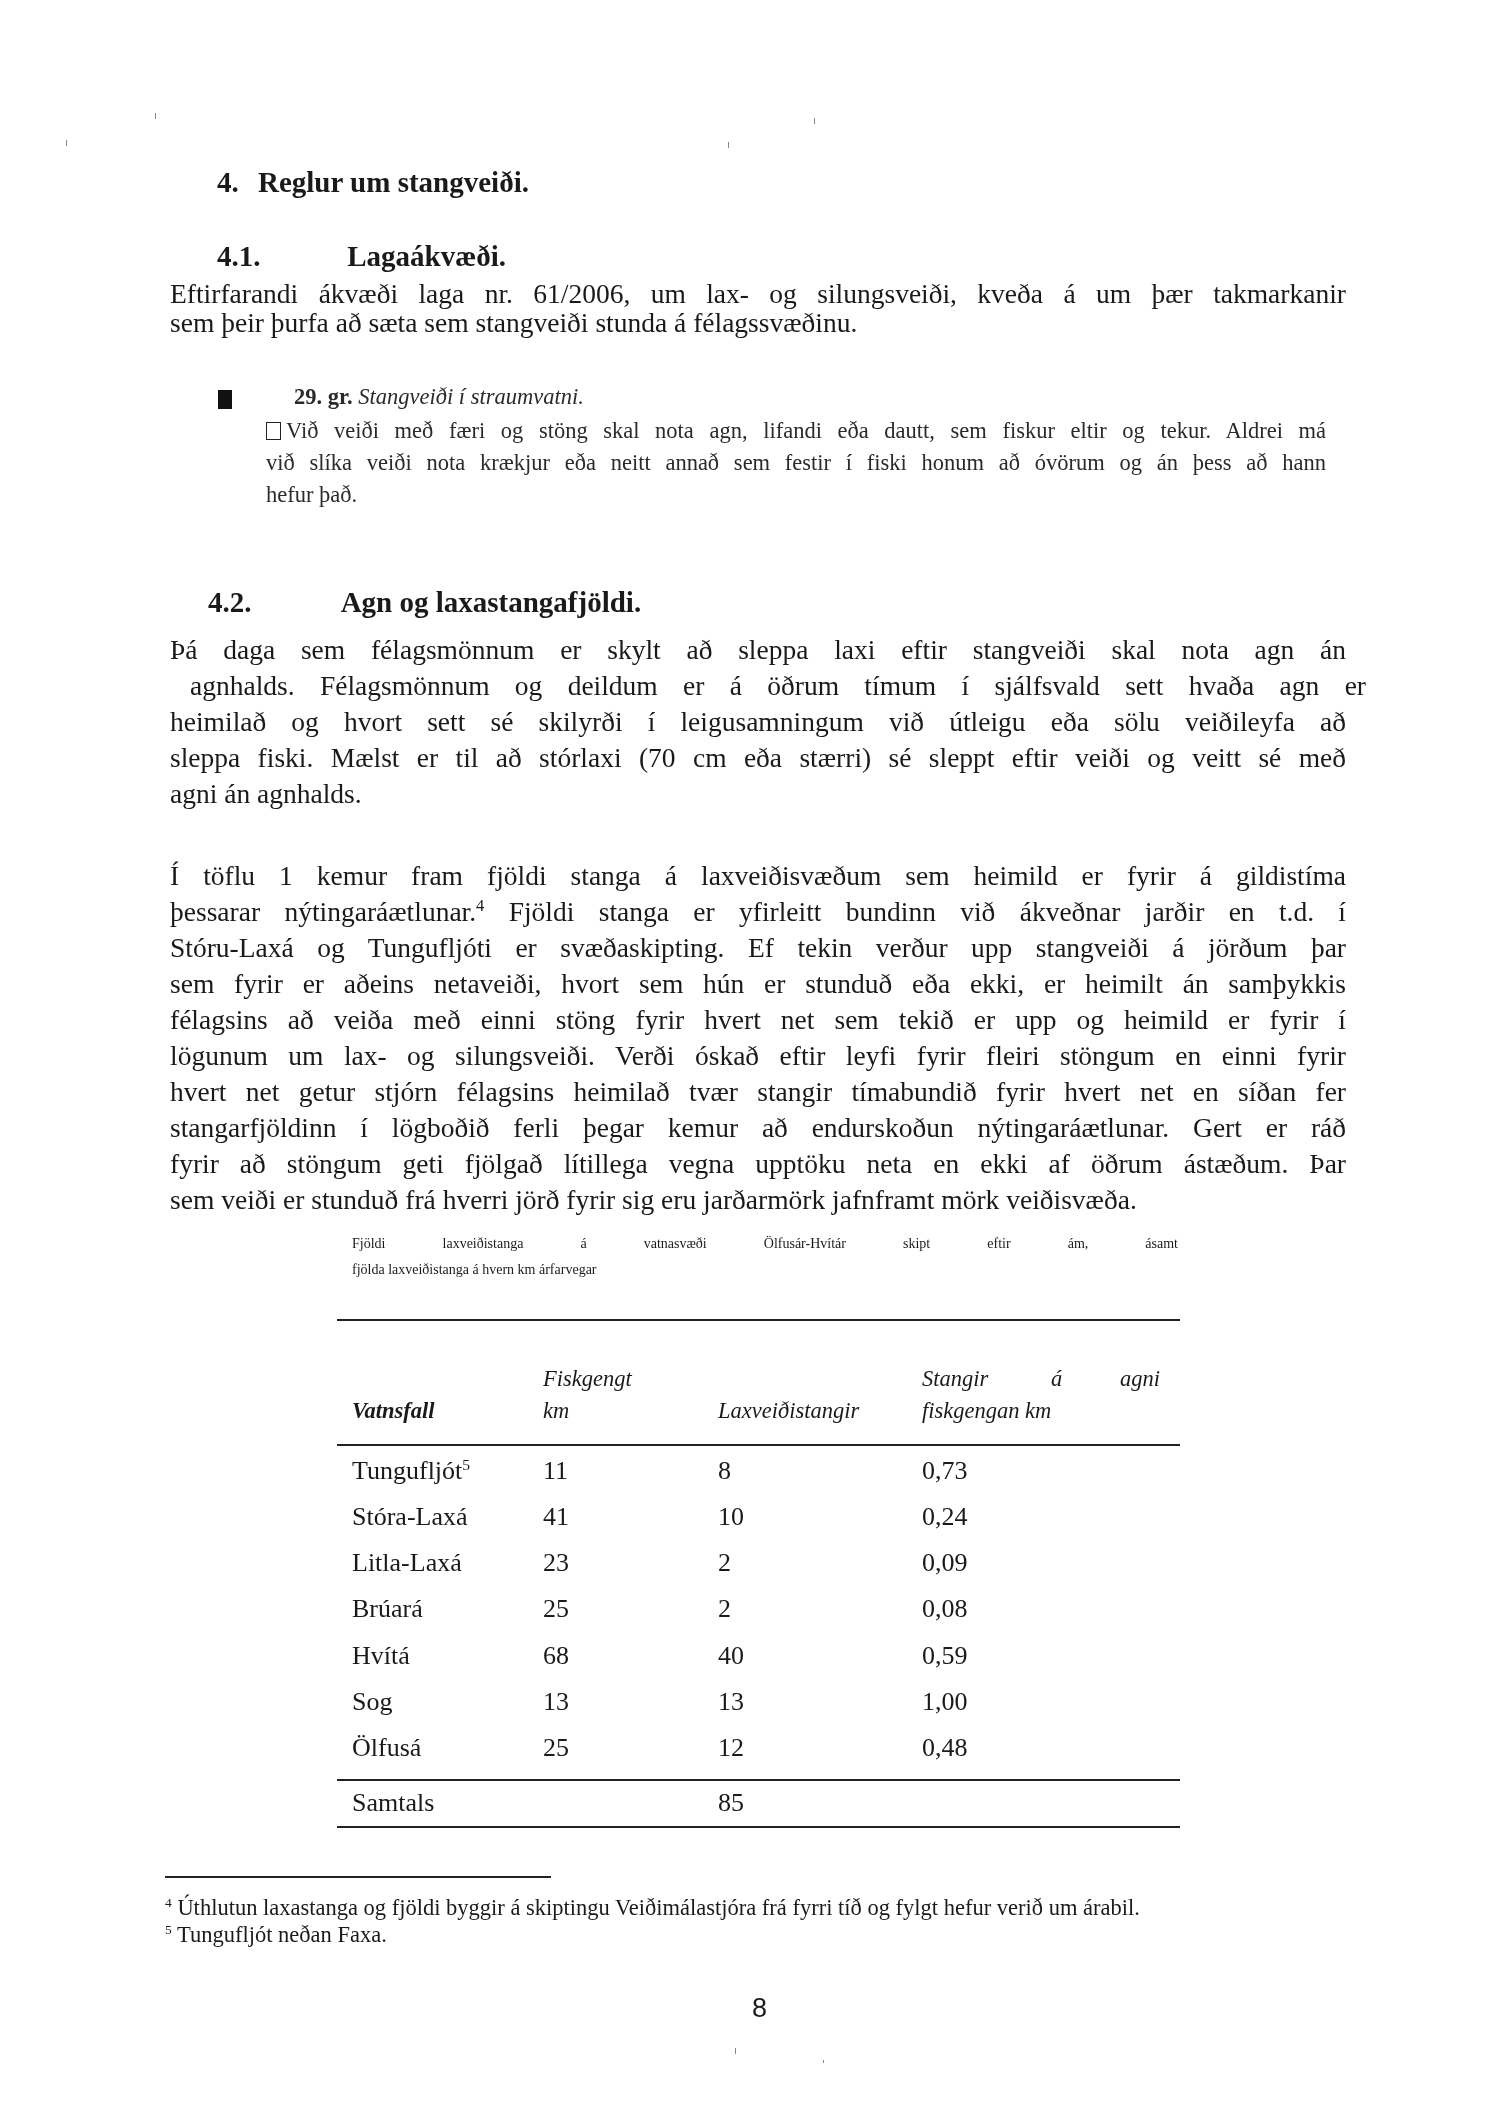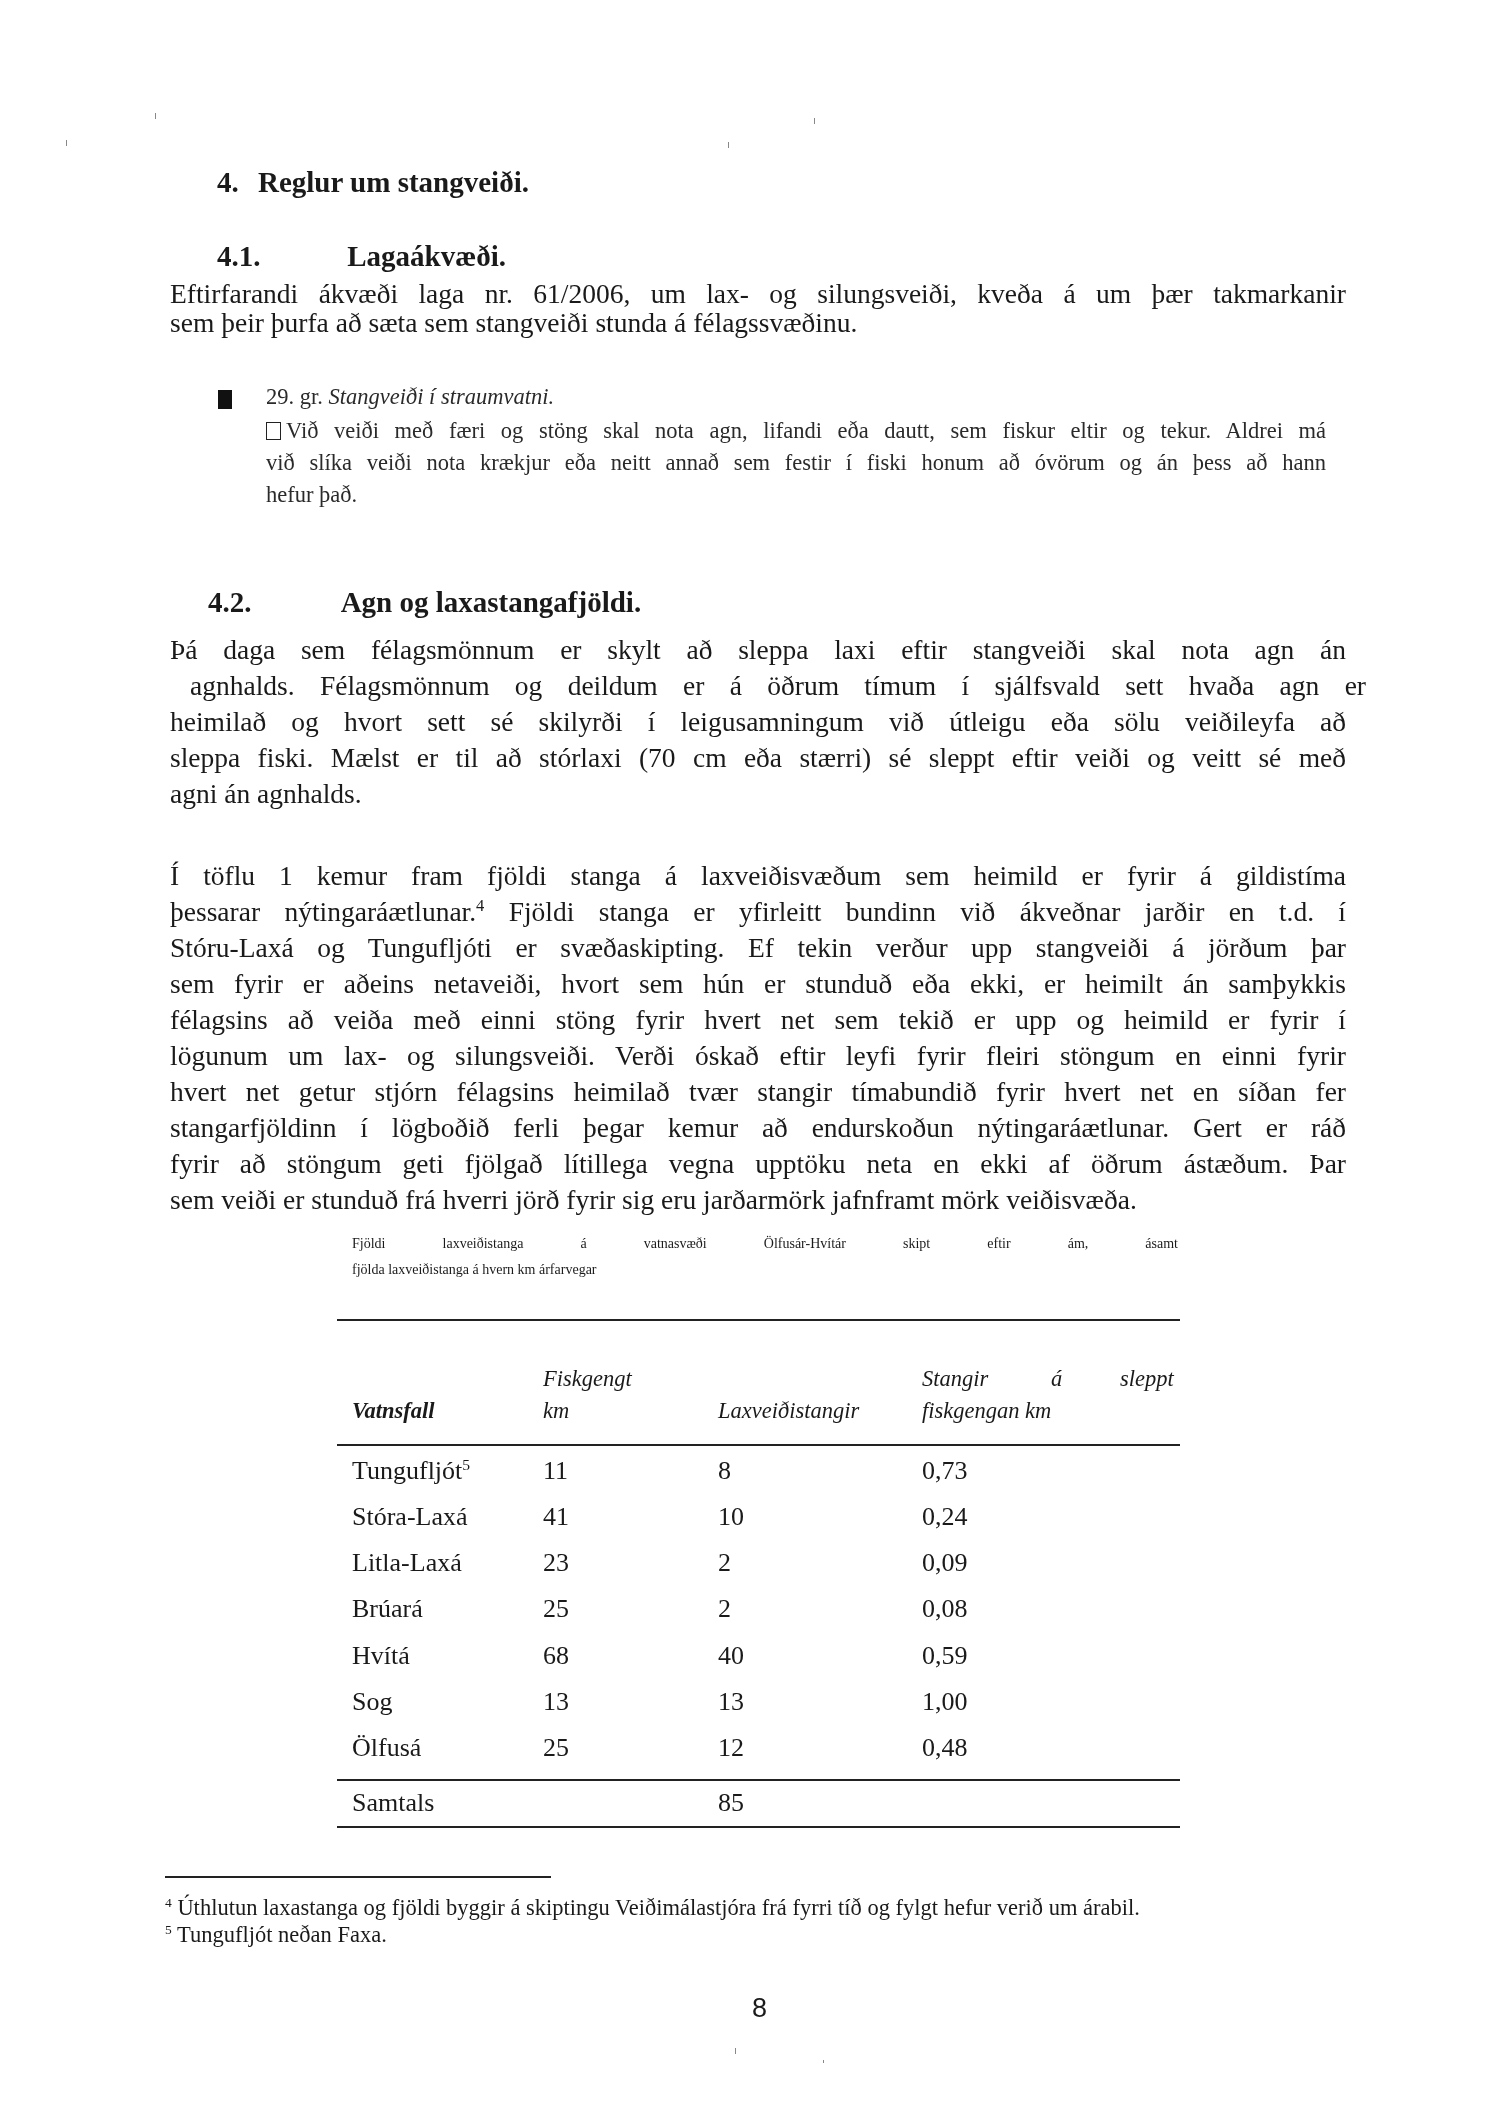--- a/index.html
+++ b/index.html
@@ -42,21 +42,21 @@
 
 <div class="abs h2" style="left:217px; top:240px;">
   <span style="display:inline-block;width:123px;">4.1.</span>
   <span>Lagaákvæði.</span>
 </div>
 <div class="just body" style="top:276px;">Eftirfarandi ákvæði laga nr. 61/2006, um lax- og silungsveiði, kveða á um þær takmarkanir</div>
 <div class="line body" style="top:305px;">sem þeir þurfa að sæta sem stangveiði stunda á félagssvæðinu.</div>
 
 <div class="sq-black"></div>
 <div class="abs quote" style="left:266px; top:384px;">
-  <span style="font-weight:normal;">29. gr.</span>
+  <span style="font-weight:bold;margin-left:28px;">29. gr.</span>
   <span style="font-style:italic;margin-top:12px;">Stangveiði í straumvatni.</span>
 </div>
 <div class="qline quote" style="top:418px;"><span class="sq-box"></span><span>Við veiði með færi og stöng skal nota agn, lifandi eða dautt, sem fiskur eltir og tekur. Aldrei má</span></div>
 <div class="qline quote" style="top:450px;">við slíka veiði nota krækjur eða neitt annað sem festir í fiski honum að óvörum og án þess að hann</div>
 <div class="qline quote last" style="top:482px;">hefur það.</div>
 
 <div class="abs h2" style="left:208px; top:586px;">
   <span style="display:inline-block;width:127px;">4.2.</span>
   <span>Agn og laxastangafjöldi.</span>
 </div>
@@ -85,21 +85,21 @@
 <div class="rule" style="left:337px; width:843px; top:1444px;"></div>
 <div class="rule" style="left:337px; width:843px; top:1779px;"></div>
 <div class="rule" style="left:337px; width:843px; top:1826px;"></div>
 
 <div class="th" style="left:352px; top:1398px;font-weight:bold;">Vatnsfall</div>
 <div class="th" style="left:543px; top:1366px;">Fiskgengt</div>
 <div class="th" style="left:543px; top:1398px;">km</div>
 <div class="th" style="left:718px; top:1398px;">Laxveiðistangir</div>
 <div class="th" style="left:922px; top:1366px;">Stangir</div>
 <div class="th" style="left:1051px; top:1366px;">á</div>
-<div class="th" style="left:1120px; top:1366px;">sleppt</div>
+<div class="th" style="left:1120px; top:1366px;">agni</div>
 <div class="th" style="left:922px; top:1398px;">fiskgengan km</div>
 
 <div id="table-rows">
     <div>
       <div class="td" style="left: 352px; top: 1456px;"><span>Tungufljót</span><sup>5</sup></div>
       <div class="td" style="left: 543px; top: 1456px;"><span>11</span></div>
       <div class="td" style="left: 718px; top: 1456px;"><span>8</span></div>
       <div class="td" style="left: 922px; top: 1456px;"><span>0,73</span></div>
     </div>
     <div>

